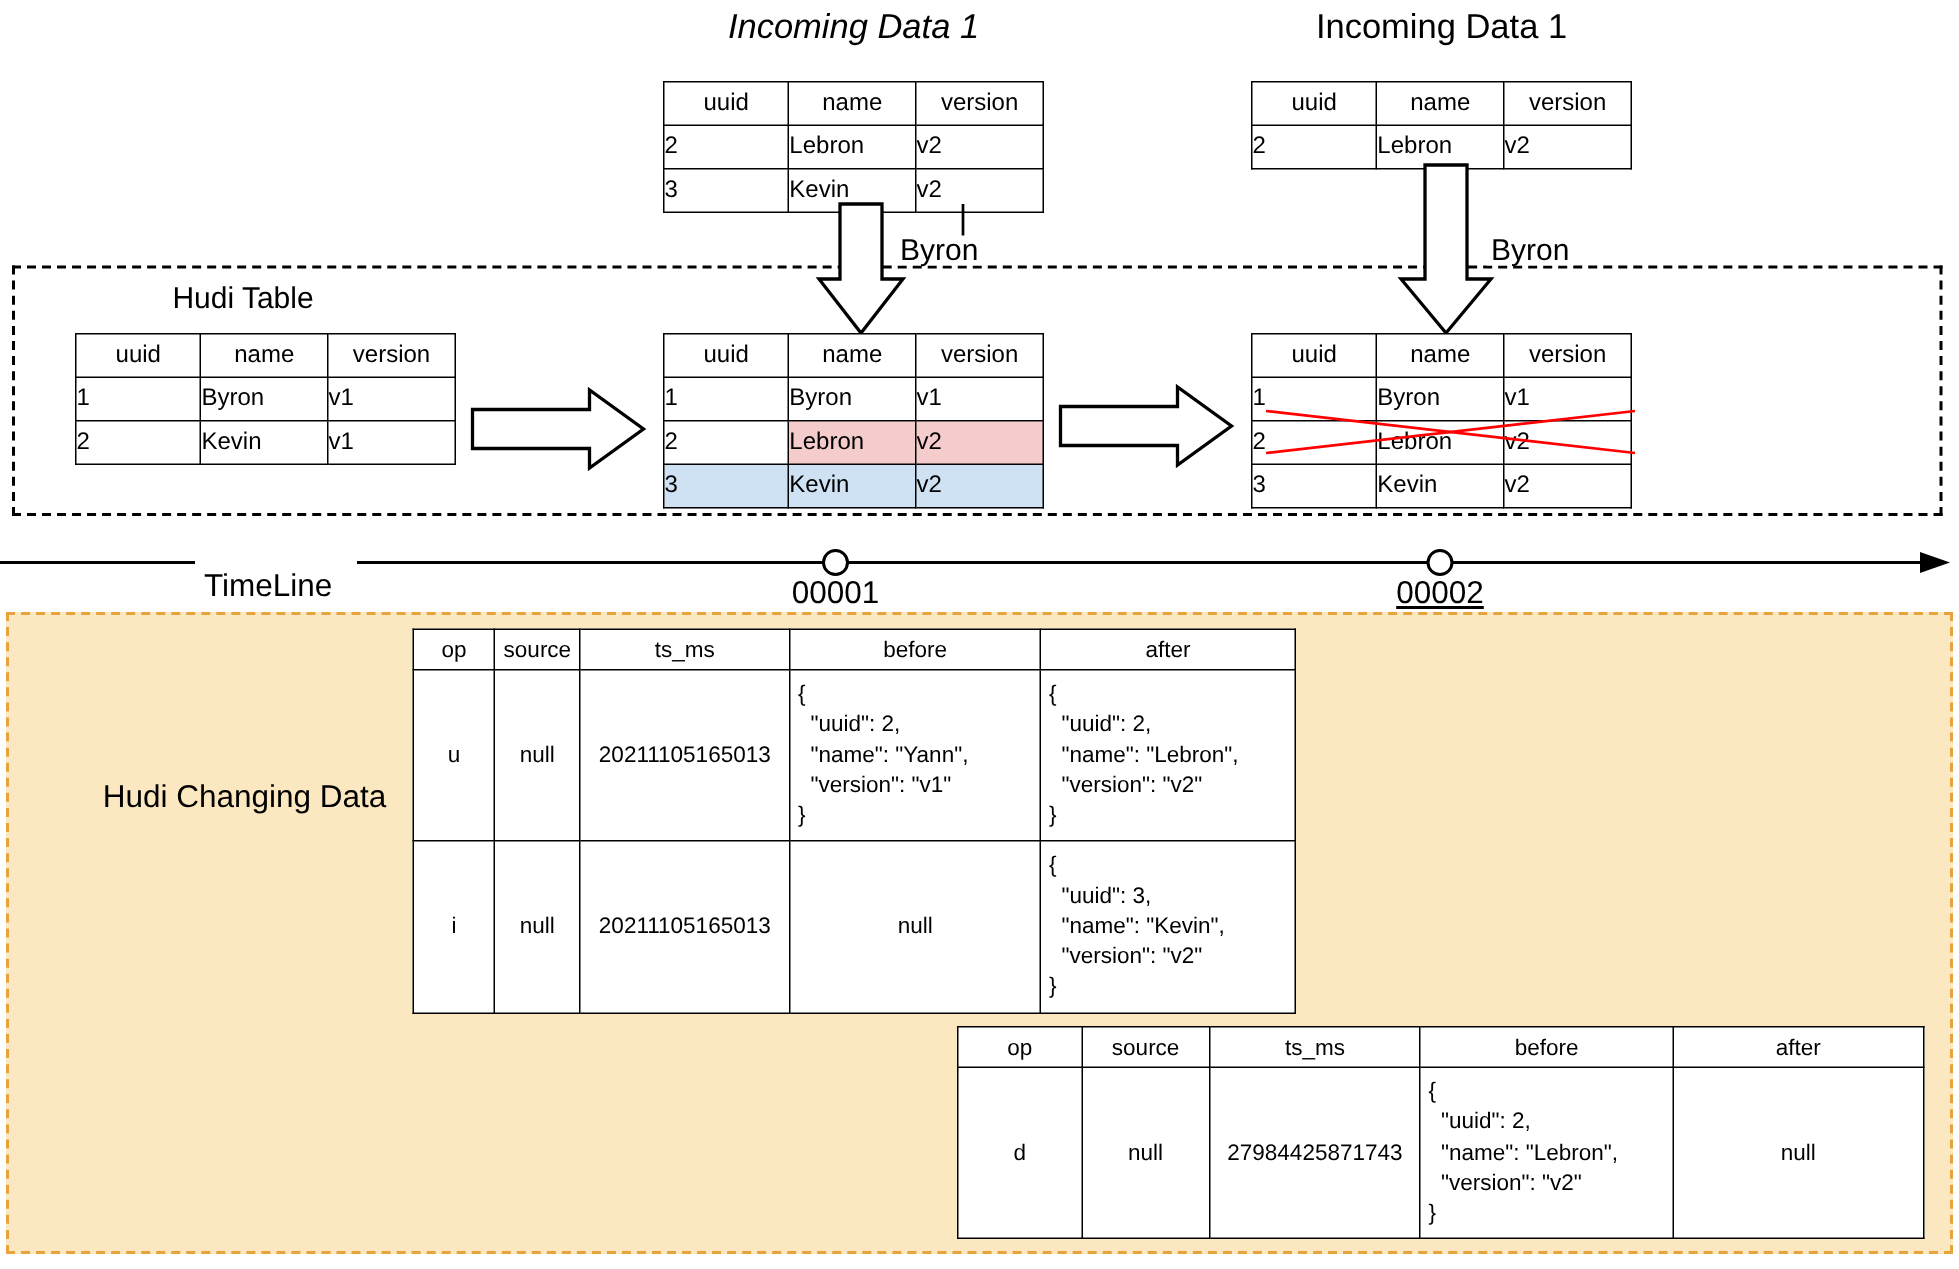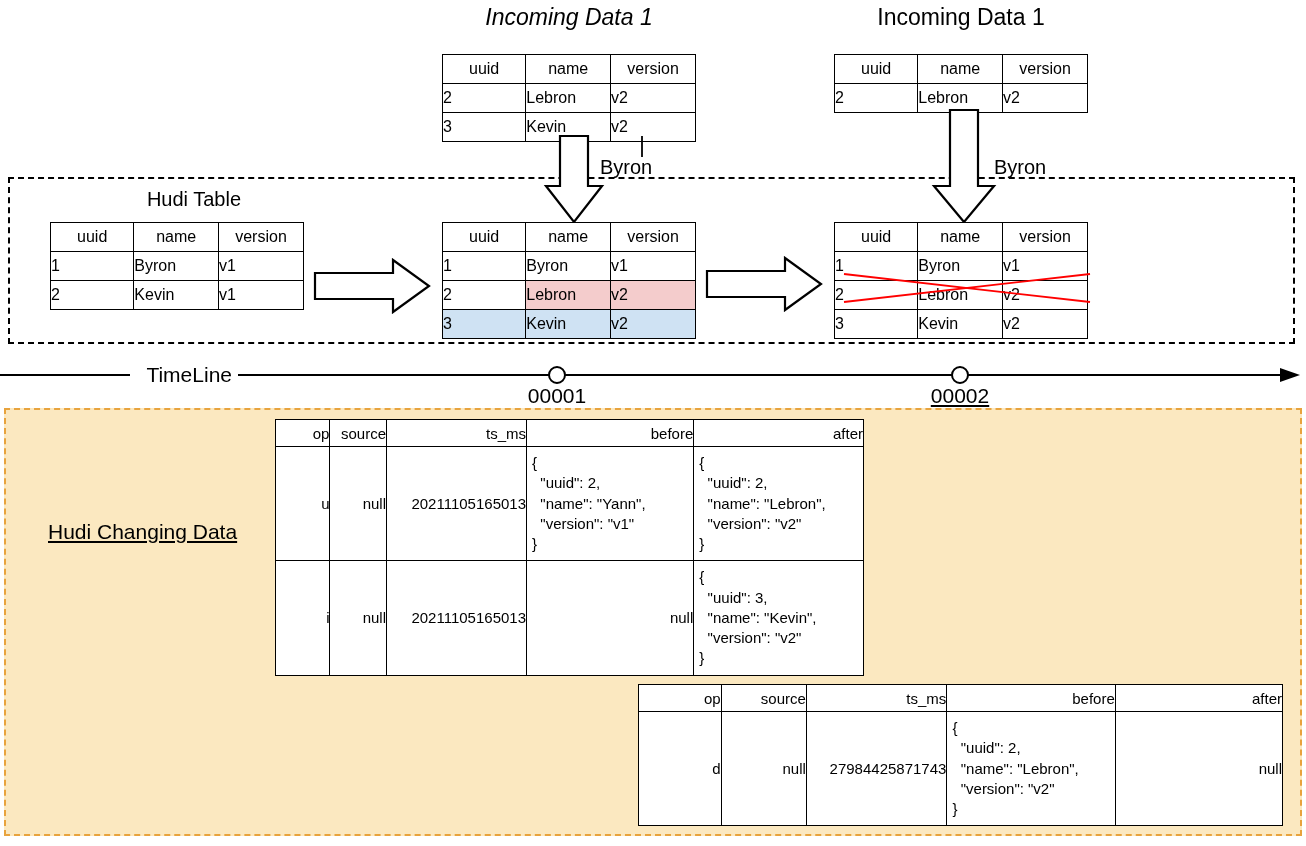--- a/index.html
+++ b/index.html
@@ -77,47 +77,47 @@
   table.cdt{
     border-collapse:collapse;
     background:#fff;
     font-size:15px;
   }
   table.cdt th, table.cdt td{
     border:1.6px solid #000;
     font-weight:normal;
     background:#fff;
     padding:0 0;
-    text-align:right;
+    text-align:center;
     vertical-align:middle;
   }
   table.cdt th{height:26px;}
   .json-cell{
     text-align:left !important;
     white-space:pre;
     line-height:1.35;
     padding:6px 6px 6px 5px !important;
     font-size:15px;
   }
   svg{display:block;overflow:visible;}
 </style>
 </head>
 <body>
 
 <div class="abs yellow-box" style="left:4px;top:408px;width:1298px;height:428px;"></div>
 
-<div class="abs side-label" style="left:48px;top:521px;width:230px;text-align:left;text-decoration:underline;">Hudi Changing Data</div>
+<div class="abs side-label" style="left:48px;top:521px;width:230px;text-align:center;">Hudi Changing Data</div>
 
 <div class="abs dash-box" style="left:8px;top:177px;width:1287px;height:167px;"></div>
 
 <div class="abs sec-title" style="left:419px;top:6px;width:300px;font-style:italic;">Incoming Data 1</div>
 
 <div class="abs sec-title" style="left:811px;top:6px;width:300px;">Incoming Data 1</div>
 
-<div class="abs box-title" style="left:68px;top:189px;width:252px;">Hudi Table</div>
+<div class="abs box-title" style="left:36px;top:189px;width:252px;">Hudi Table</div>
 
 <table class="dt abs" style="left:442px;top:54px;width:254px;">
   <tbody>
       <tr>
     <th style="width:84px;">uuid</th>
     <th style="width:85px;">name</th>
     <th style="width:85px;">version</th>
   </tr>
   <tr>
     <td>2</td>
@@ -246,21 +246,21 @@
 </svg>
 
 <svg class="abs" style="left:0px;top:358px;width:1306px;height:30px;" viewBox="0 0 1306 30">
   <line x1="0" y1="17" x2="130" y2="17" stroke="#000" stroke-width="2"></line>
   <line x1="238" y1="17" x2="1292" y2="17" stroke="#000" stroke-width="2"></line>
   <path d="M1280 10 L1300 17 L1280 24 Z" fill="#000"></path>
   <circle cx="557" cy="17" r="8" fill="#ffffff" stroke="#000" stroke-width="2"></circle>
   <circle cx="960" cy="17" r="8" fill="#ffffff" stroke="#000" stroke-width="2"></circle>
 </svg>
 
-<div class="abs side-label" style="left:136px;top:364px;width:96px;text-align:right;">TimeLine</div>
+<div class="abs side-label" style="left:136px;top:380px;width:96px;text-align:left;">TimeLine</div>
 
 <div class="abs tick-label" style="left:497px;top:385px;width:120px;">00001</div>
 
 <div class="abs tick-label" style="left:900px;top:385px;width:120px;text-decoration:underline;">00002</div>
 
 <table class="cdt abs" style="left:275px;top:419px;width:589px;">
   <tbody>
       <tr>
     <th style="width:55px;">op</th>
     <th style="width:56px;">source</th>

